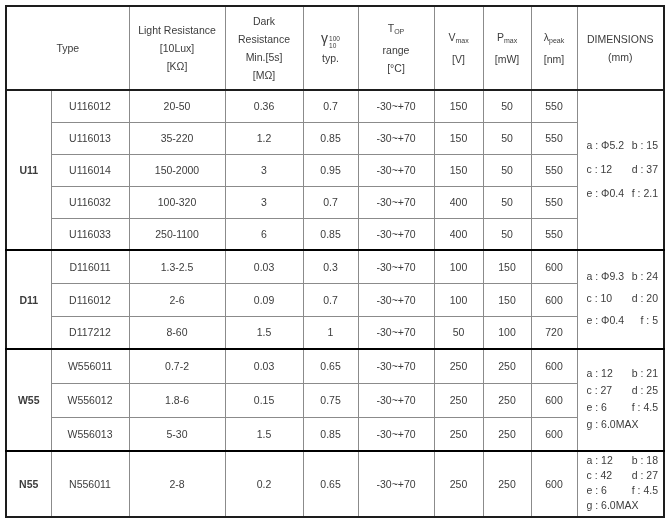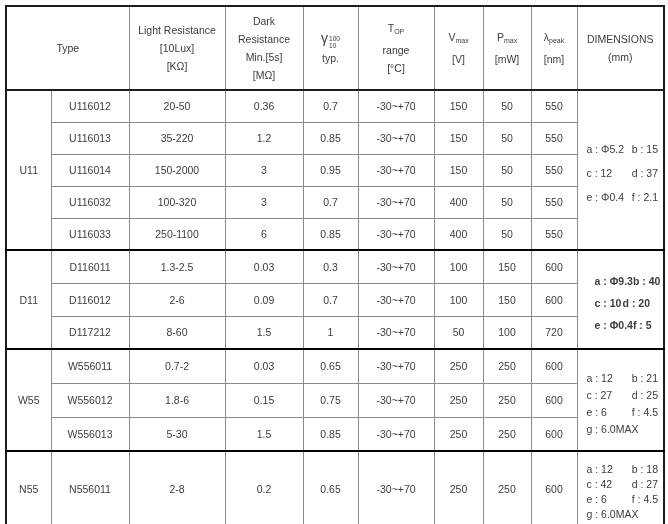--- a/index.html
+++ b/index.html
@@ -28,26 +28,26 @@
     overflow:hidden;
   }
   thead tr { height:84px; }
   thead th { border-bottom:2px solid #1d1d1d; }
   thead th div { line-height:18px; }
   tr.g0 { height:32px; }
   tr.g1 { height:33px; }
   tr.g2 { height:34px; }
   tr.g3 { height:63px; }
   tr.group-start > th, tr.group-start > td { border-top:2px solid #000000; }
-  .group-cell { font-weight:normal; }
-  .dims-cell { text-align:left; padding:10px 5px 3px 9px; }
+  .group-cell { font-weight:bold; }
+  .dims-cell { text-align:left; padding:1px 5px 3px 9px; }
   .dim-line { display:flex; justify-content:space-between; line-height:15px; white-space:nowrap; }
   .dim-line span:last-child:not(:only-child) { width:40px; text-align:right; }
   .dims-g0 .dim-line { margin:9px 0; }
-  .dims-g1 .dim-line { margin:7px 8px;font-weight:bold; }
+  .dims-g1 .dim-line { margin:7px 0; }
   .dims-g2 .dim-line { margin:2px 0; }
   .dims-g3 .dim-line { margin:0; }
   sub { font-size:7px; vertical-align:-2px; }
   .gline { line-height:16px; }
   .gsym { font-size:14px; }
   .gstack {
     display:inline-flex; flex-direction:column;
     font-size:6.5px; line-height:7px;
     text-align:left; vertical-align:2px; margin-left:1px;
   }
@@ -189,21 +189,21 @@
           <td>1.3-2.5</td>
           <td>0.03</td>
           <td>0.3</td>
           <td>-30~+70</td>
           <td>100</td>
           <td>150</td>
           <td>600</td>
           <td class="dims-cell dims-g1" rowspan="3">
             <div class="dim-line">
               <span>a : Φ9.3</span>
-              <span>b : 40</span>
+              <span>b : 24</span>
             </div>
             <div class="dim-line">
               <span>c : 10</span>
               <span>d : 20</span>
             </div>
             <div class="dim-line">
               <span>e : Φ0.4</span>
               <span>f : 5</span>
             </div>
           </td>

